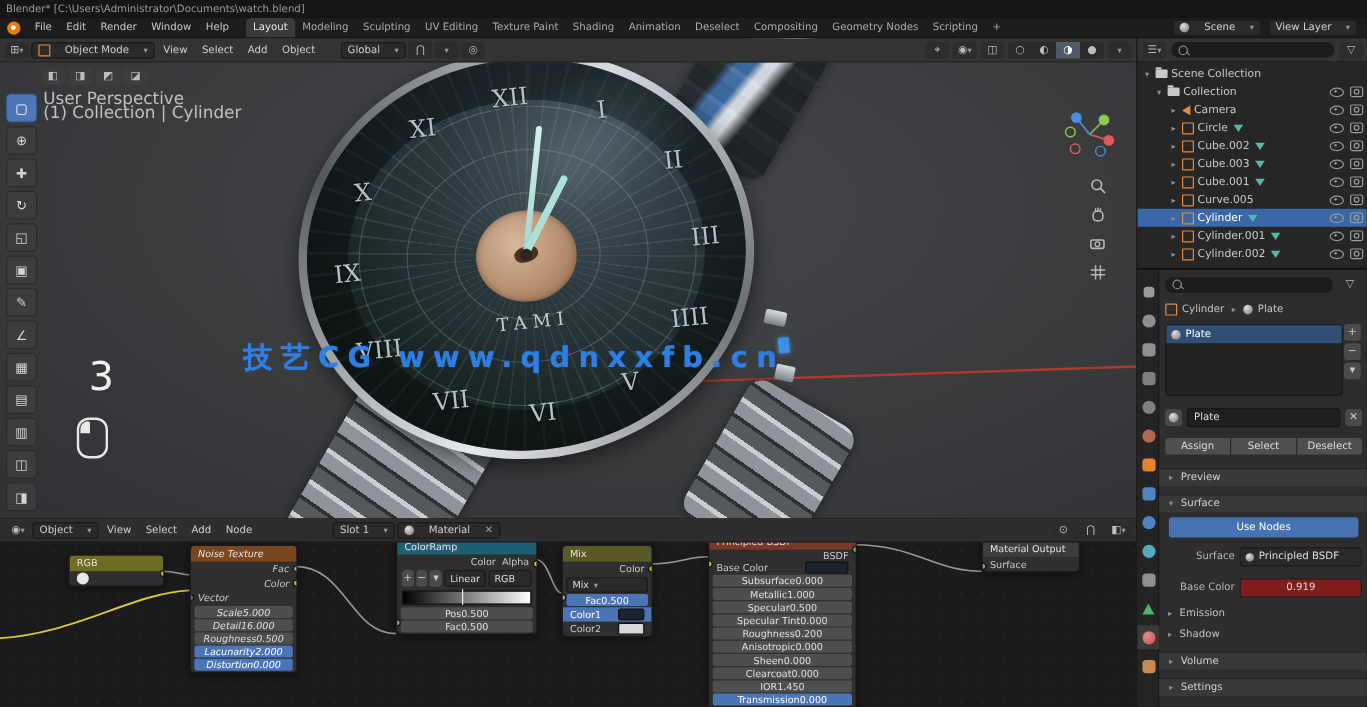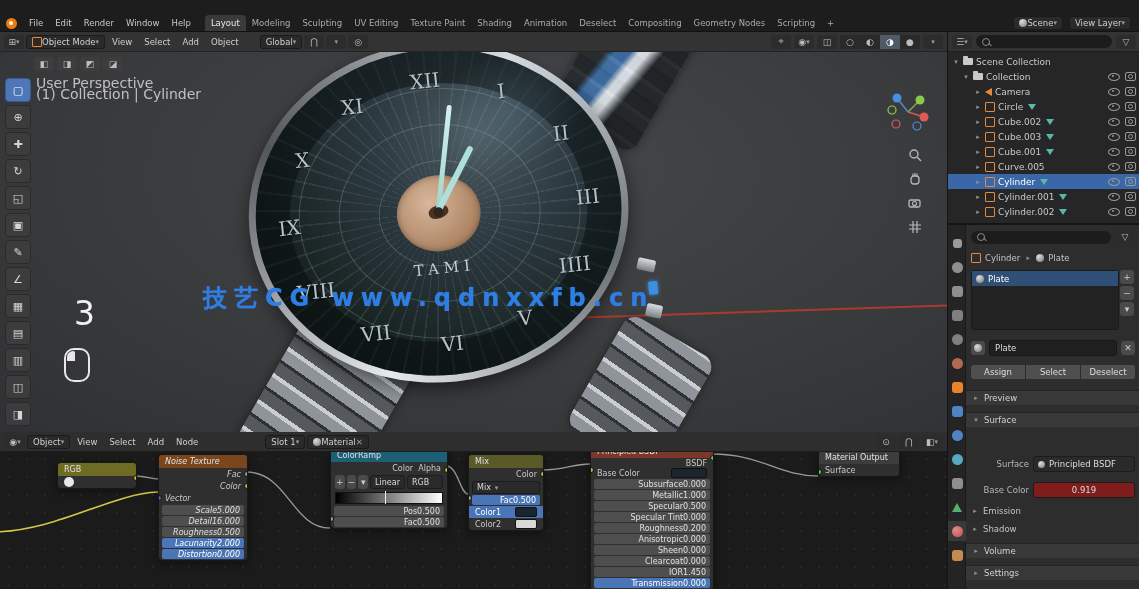--- a/index.html
+++ b/index.html
@@ -14,21 +14,21 @@
   .topbar{left:0;top:15px;width:1139px;height:17px;background:#1d1d1d;border-bottom:1px solid #121212;
           box-sizing:border-box;display:flex;align-items:center;font-size:8.5px;}
   .blogo{width:11px;height:11px;border-radius:50%;background:#e87d0d;margin:0 6px;position:relative;}
   .blogo::after{content:"";position:absolute;left:3px;top:3px;width:4px;height:4px;border-radius:50%;background:#fff;}
   .menuitem{padding:0 6px;height:100%;display:flex;align-items:center;color:#c8c8c8;}
   .wstabs{display:flex;margin-left:8px;height:100%;}
   .wstab{padding:0 6px;display:flex;align-items:center;color:#ababab;}
   .wstab.active{background:#3a3a3a;border-radius:4px 4px 0 0;color:#e8e8e8;}
   .topright{margin-left:auto;display:flex;align-items:center;gap:6px;padding-right:8px;}
   .ddown{background:#2a2a2a;border:1px solid #1a1a1a;border-radius:3px;padding:1px 5px;display:flex;
-         align-items:center;gap:0;color:#cfcfcf;}
+         align-items:center;gap:12px;color:#cfcfcf;}
   .caret{font-size:7px;color:#9a9a9a;}
 
   
   .viewport{left:0;top:32px;width:947px;height:400px;overflow:hidden;
     background:radial-gradient(ellipse at 55% 35%, #46474a 0%, #3a3b3d 55%, #303134 100%);}
   .vpheader{position:absolute;left:0;top:0;width:100%;height:20px;background:#333334;
             border-bottom:1px solid #232323;display:flex;align-items:center;gap:2px;font-size:8.5px;box-sizing:border-box;padding:0 4px;}
   .vpmenu{padding:0 5px;color:#cfcfcf;}
   .iconbtn{min-width:16px;height:14px;background:#2c2c2c;border-radius:3px;display:flex;align-items:center;
            justify-content:center;color:#bdbdbd;font-size:9px;padding:0 2px;}
@@ -140,33 +140,36 @@
   
   .shader{left:0;top:432px;width:947px;height:157px;background:#1b1b1b;overflow:hidden;
     background-image:radial-gradient(#262626 1px, transparent 1.2px);background-size:18px 18px;}
   .shheader{position:absolute;left:0;top:0;width:100%;height:20px;background:#2e2e2e;border-bottom:1px solid #1c1c1c;
             display:flex;align-items:center;gap:2px;padding:0 5px;box-sizing:border-box;font-size:8.5px;}
   .node{position:absolute;background:#2f2f2f;border:1px solid #181818;border-radius:4px;
         box-shadow:0 2px 8px rgba(0,0,0,.45);font-size:8px;color:#c9c9c9;overflow:hidden;}
   .nhd{height:13px;line-height:13px;padding:0 6px;color:#e2e2e2;}
   .lr{display:flex;justify-content:space-between;align-items:center;padding:0 6px;height:12px;}
   .sld{background:#4e4e4e;border-radius:2px;margin:1px 3px;padding:0 4px;height:10px;display:flex;
-       justify-content:flex-end;align-items:center;color:#e0e0e0;}
+       justify-content:center;align-items:center;color:#e0e0e0;}
   .sld.hl,.lr.hl{background:#4a76b8;color:#fff;}
   .sock{position:absolute;width:6px;height:6px;border-radius:50%;border:1px solid #101010;box-sizing:border-box;}
   .ramp-bar{height:10px;margin:2px 4px;border:1px solid #111;background:linear-gradient(90deg,#000,#fff);position:relative;}
   .ramp-bar::after{content:"";position:absolute;left:46%;top:-2px;width:1px;height:13px;background:#eee;}
   .swatch{width:34px;height:8px;border-radius:2px;background:#1c2430;border:1px solid #111;}
   .nctrl{display:flex;gap:2px;align-items:center;padding:1px 4px;}
 </style>
 </head>
 <body>
 
 <div class="root">
 
+  <div class="abs titlebar">
+    <span>Blender* [C:\Users\Administrator\Documents\watch.blend]</span>
+  </div>
 
   <div class="abs topbar">
     <div class="blogo"></div>
     <div class="menuitem">
         <span>File</span>
       </div>
     <div class="menuitem">
         <span>Edit</span>
       </div>
     <div class="menuitem">
@@ -790,20 +793,23 @@
             </div>
         </div>
         <div class="psection" style="top:165px;">
           <span class="tri">▸</span>
             <span>Preview</span>
         </div>
         <div class="psection" style="top:187px;">
           <span class="tri">▾</span>
             <span>Surface</span>
         </div>
+        <div class="bluebtn" style="top:206px;">
+            <span>Use Nodes</span>
+          </div>
         <div class="prow" style="top:231px;">
           <span class="plabel">Surface</span>
           <div class="pvalue">
               <span class="sphere" style="width:7px;height:7px;"></span>
               <span>Principled BSDF</span>
             </div>
         </div>
         <div class="prow" style="top:257px;">
           <span class="plabel">Base Color</span>
           <div class="pvalue" style="background:#7f1d1d;justify-content:center;">

